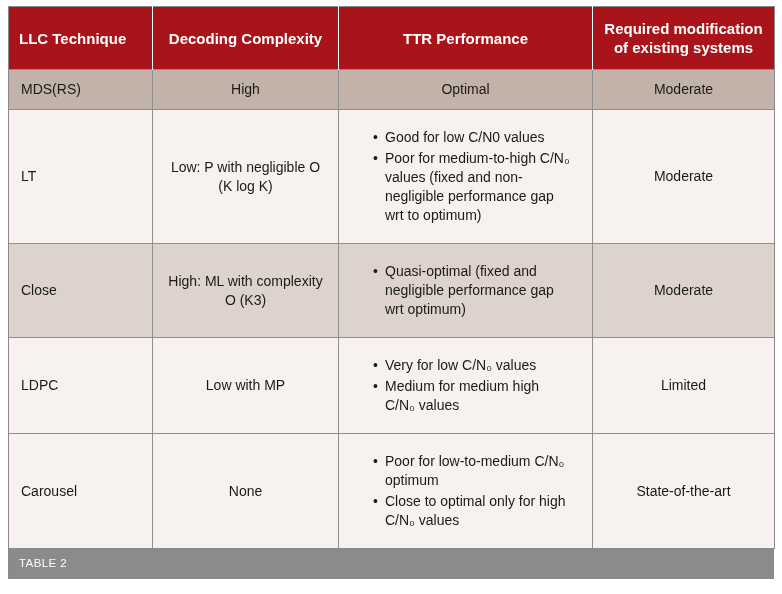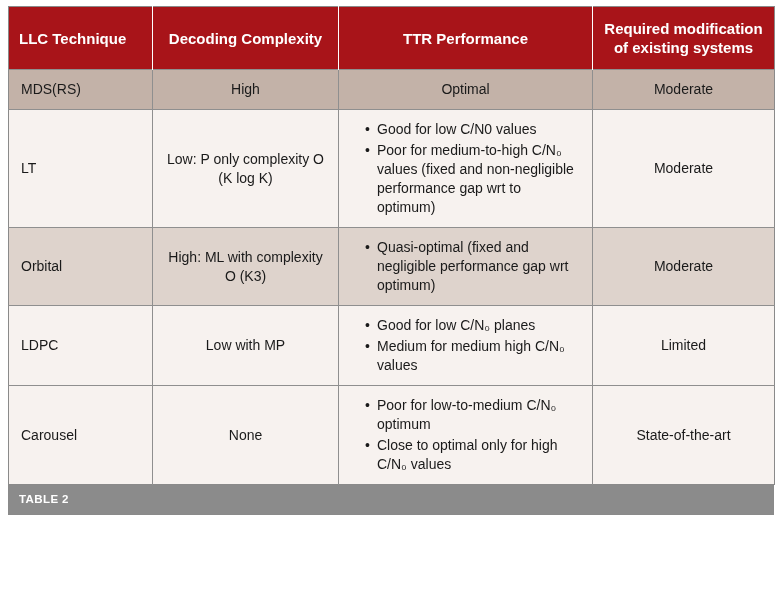--- a/index.html
+++ b/index.html
@@ -72,21 +72,21 @@
     background: #f7f2ef;
   }
   tbody tr.row-mid td {
     background: #ded3cc;
   }
 
   td.cell-left { text-align: left; }
   td.cell-center { text-align: center; }
 
   ul.bullets {
-    margin: 0;
+    margin: 8px;
     padding: 0 0 0 14px;
     list-style: none;
     text-align: left;
   }
   ul.bullets li {
     position: relative;
     padding-left: 12px;
     margin-bottom: 2px;
   }
   ul.bullets li:last-child {
@@ -107,21 +107,21 @@
     font-size: 13px;
     line-height: 17px;
     padding: 6px 10px;
     border: 1px solid #8a8a8a;
     border-top: none;
     display: flex;
     align-items: baseline;
     gap: 6px;
   }
   .caption-label {
-    font-weight: bold;
+    font-weight: normal;
     font-size: 11.5px;
     letter-spacing: 0.4px;
     text-transform: uppercase;
     white-space: nowrap;
   }
   .caption-text {
     font-size: 13.5px;
   }
 </style>
 </head>
@@ -147,47 +147,47 @@
 
       <tr class="row-shade">
         <td class="cell-left">MDS(RS)</td>
         <td class="cell-center">High</td>
         <td class="cell-center">Optimal</td>
         <td class="cell-center">Moderate</td>
       </tr>
 
       <tr class="row-light">
         <td class="cell-left">LT</td>
-        <td class="cell-center">Low: P only complexity O (K log K)</td>
+        <td class="cell-center">Low: P with negligible O (K log K)</td>
         <td>
           <ul class="bullets">
             <li>Good for low C/N0 values</li>
             <li>Poor for medium-to-high C/N₀ values (fixed and non-negligible performance gap wrt to optimum)</li>
           </ul>
         </td>
         <td class="cell-center">Moderate</td>
       </tr>
 
       <tr class="row-mid">
-        <td class="cell-left">Orbital</td>
+        <td class="cell-left">Close</td>
         <td class="cell-center">High: ML with complexity O (K3)</td>
         <td>
           <ul class="bullets">
             <li>Quasi-optimal (fixed and negligible performance gap wrt optimum)</li>
           </ul>
         </td>
         <td class="cell-center">Moderate</td>
       </tr>
 
       <tr class="row-light">
         <td class="cell-left">LDPC</td>
         <td class="cell-center">Low with MP</td>
         <td>
           <ul class="bullets">
-            <li>Good for low C/N₀ planes</li>
+            <li>Very for low C/N₀ values</li>
             <li>Medium for medium high C/N₀ values</li>
           </ul>
         </td>
         <td class="cell-center">Limited</td>
       </tr>
 
 
       <tr class="row-light">
         <td class="cell-left">Carousel</td>
         <td class="cell-center">None</td>

